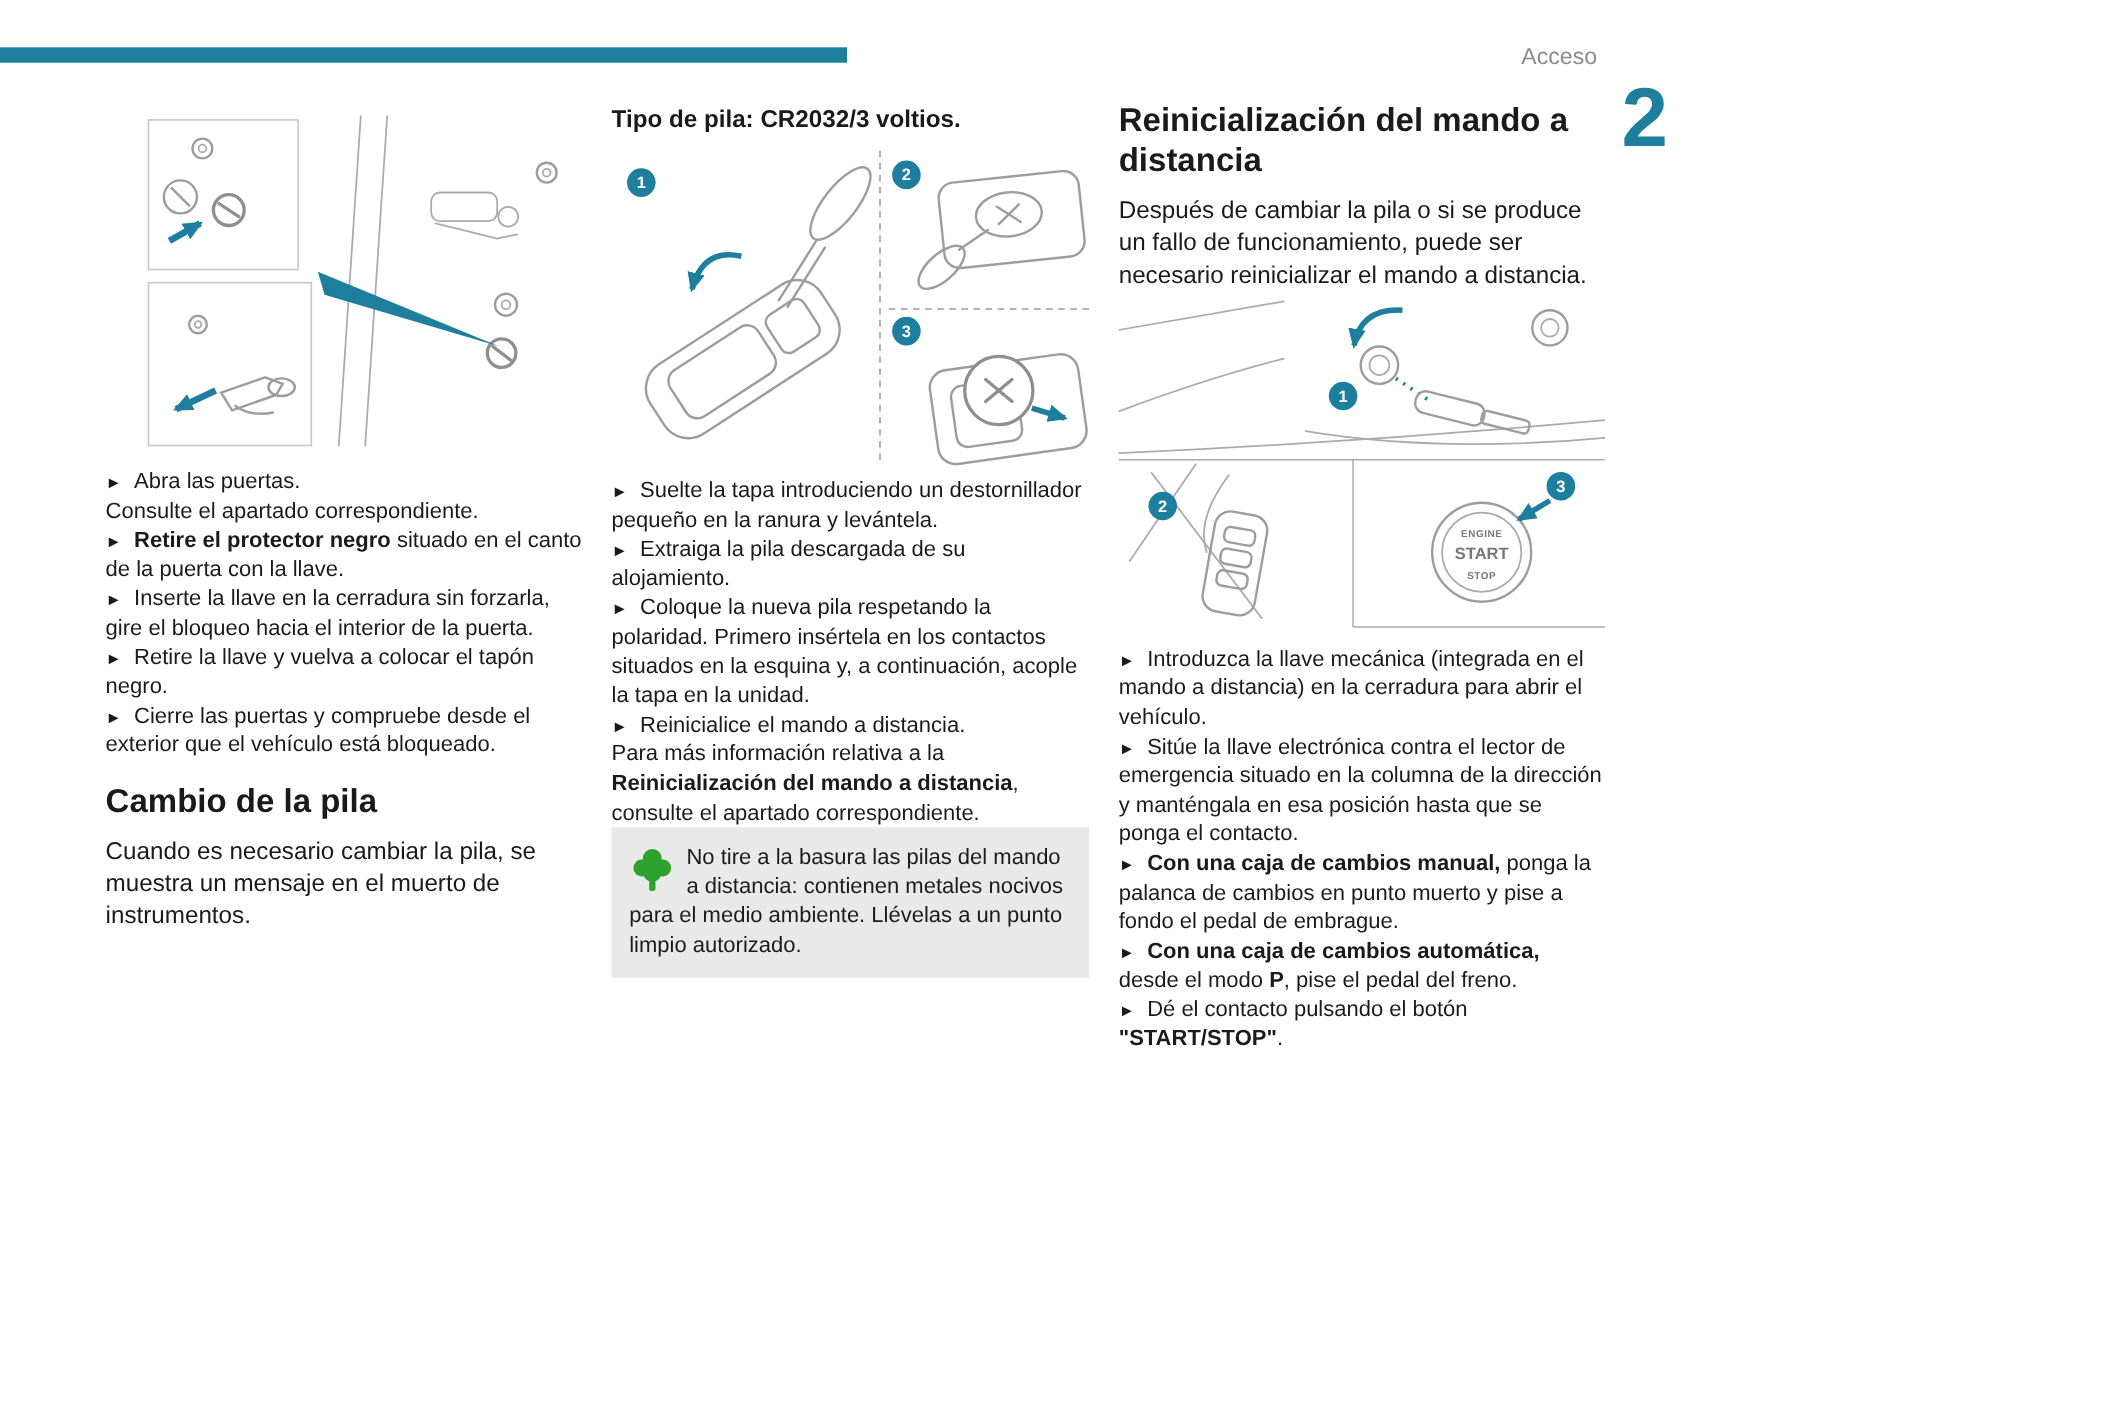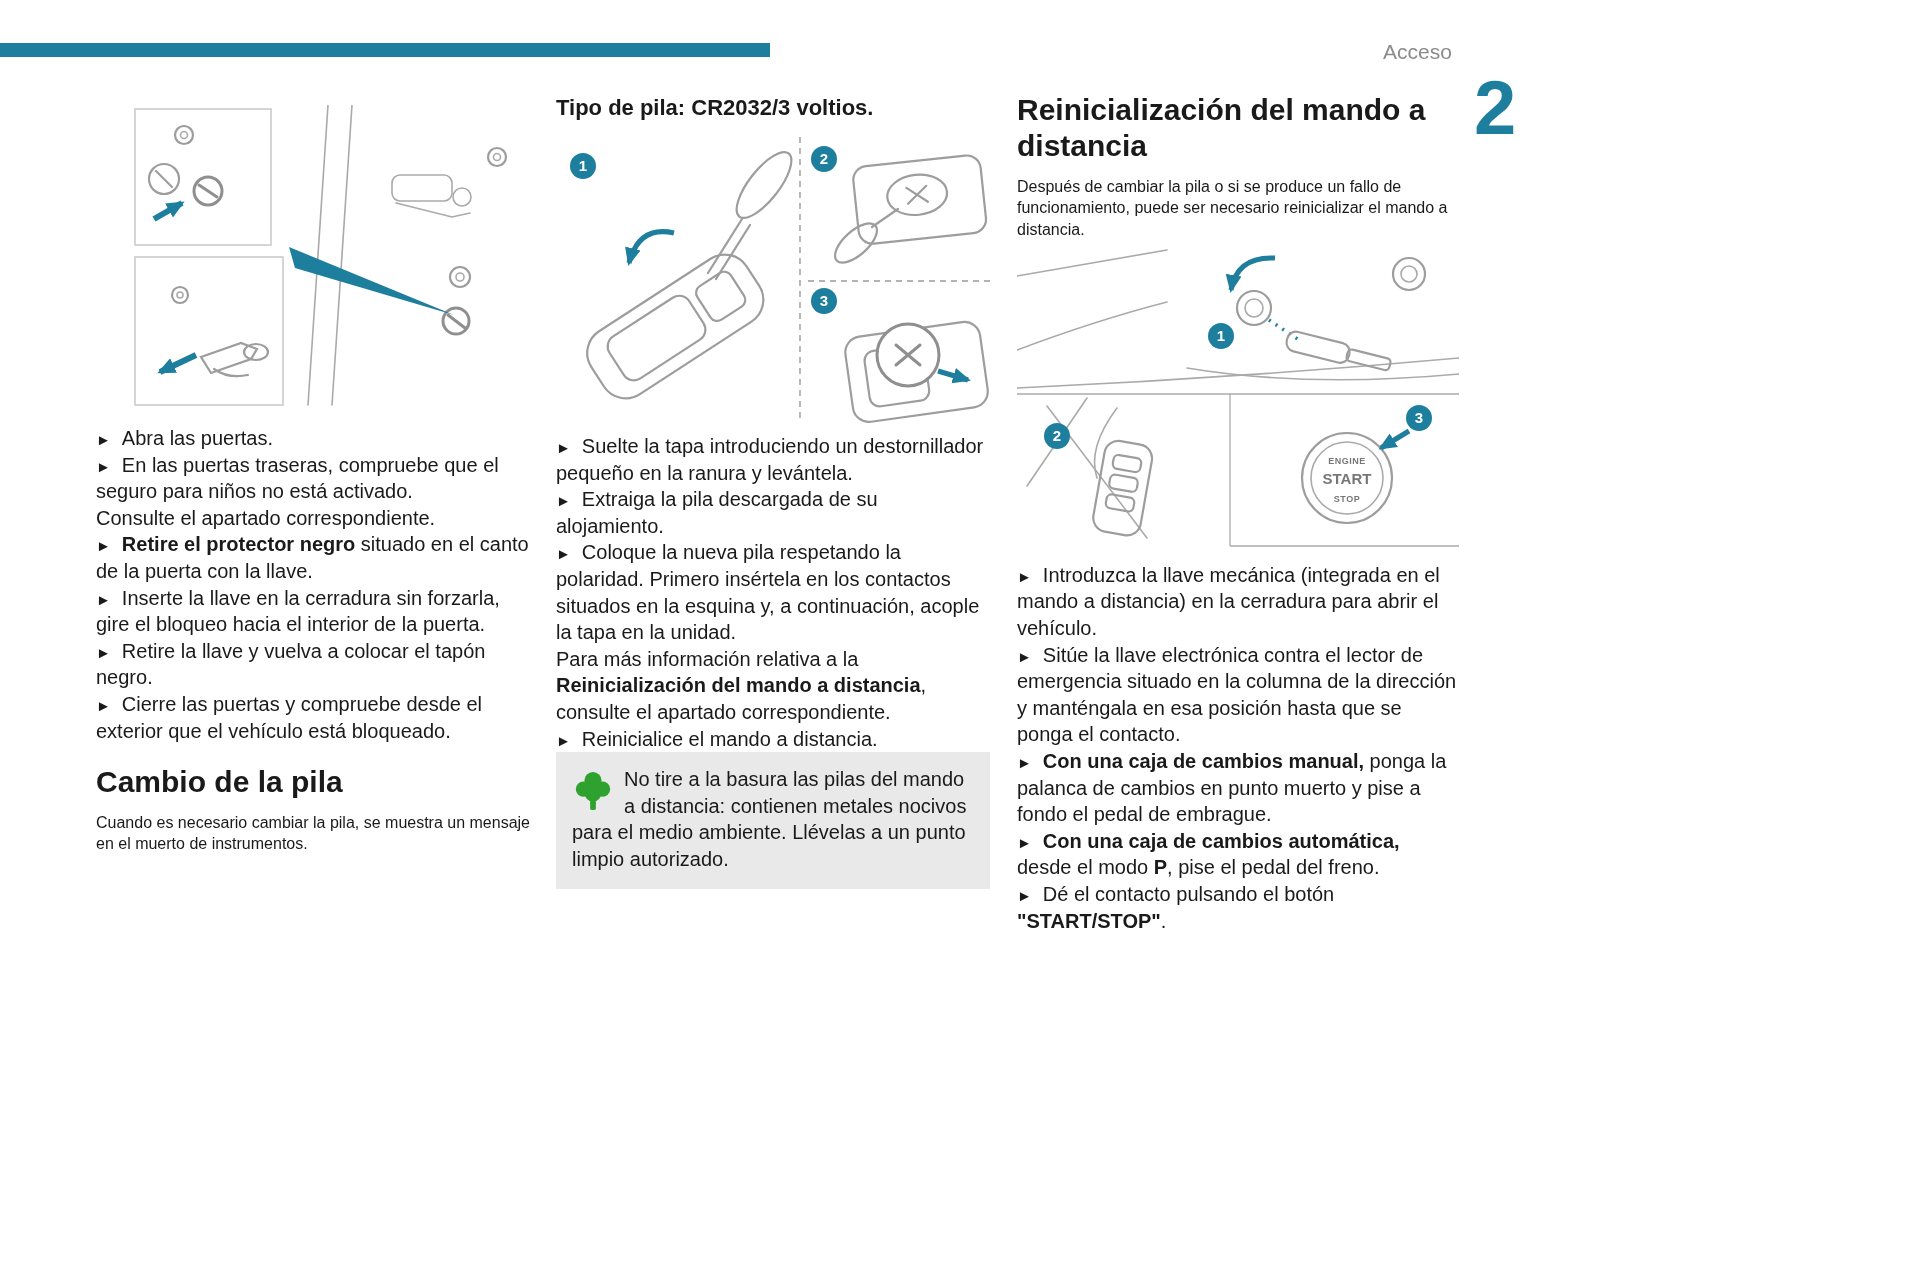--- a/index.html
+++ b/index.html
@@ -20,21 +20,21 @@
   .header-label{position:absolute;left:1383px;top:40px;font-size:21px;color:var(--header-gray);}
   .chapter-num{position:absolute;left:1474px;top:70px;font-size:76px;font-weight:bold;color:var(--accent);line-height:1;}
   .col{position:absolute;top:95px;}
   .col1{left:96px;width:437px;}
   .col2{left:556px;width:434px;}
   .col3{left:1017px;width:442px;top:92px;}
   .col-heading{font-size:22px;font-weight:bold;margin-bottom:6px;}
   .big-heading{font-size:30px;font-weight:bold;line-height:1.2;}
   .big-heading.sub{margin:20px 0 12px;}
   .big-heading.main{margin:0 0 12px;}
-  .body-text{font-size:16px;line-height:1.33;}
+  .body-text{font-size:22px;line-height:1.33;}
   .bullet-item{font-size:20px;line-height:1.33;}
   .arrow{font-size:15px;margin-right:11px;}
   .bold{font-weight:bold;text-align:right;}
   .illustration{display:block;}
   .illo1{margin:10px 0 12px;}
   .illo2{margin:12px 0 8px;}
   .illo3{margin:6px 0 14px;}
   .infobox{background:var(--infobox-bg);padding:14px 16px 16px;margin-top:0;font-size:20px;line-height:1.33;}
   .tree-icon{float:left;margin:2px 10px 2px 0;}
   .tree-fill{fill:var(--tree-green);}
@@ -109,21 +109,20 @@
         <circle cx="364" cy="172" r="10" class="sk2"></circle>
           <circle cx="364" cy="172" r="4" class="sk1"></circle>
         <circle cx="360" cy="216" r="13" class="sk3"></circle>
         <line x1="352" y1="210" x2="369" y2="223" class="sk3"></line>
       </g>
       <polygon points="193,142 199,163 358,210" class="accent-fill"></polygon>
     </svg>
 
     <div>
         <div class="bullet-item"><span class="arrow">►</span><span>Abra las puertas.</span></div>
-        <div class="bullet-item"><span class="arrow">►</span><span>En las puertas traseras, compruebe que el seguro para niños no está activado.</span></div>
         <div class="bullet-item"><span>Consulte el apartado correspondiente.</span></div>
         <div class="bullet-item"><span class="arrow">►</span><span class="bold">Retire el protector negro</span><span> situado en el canto de la puerta con la llave.</span></div>
         <div class="bullet-item"><span class="arrow">►</span><span>Inserte la llave en la cerradura sin forzarla, gire el bloqueo hacia el interior de la puerta.</span></div>
         <div class="bullet-item"><span class="arrow">►</span><span>Retire la llave y vuelva a colocar el tapón negro.</span></div>
         <div class="bullet-item"><span class="arrow">►</span><span>Cierre las puertas y compruebe desde el exterior que el vehículo está bloqueado.</span></div>
       </div>
 
     <div class="big-heading sub">Cambio de la pila</div>
     <p class="body-text">Cuando es necesario cambiar la pila, se muestra un mensaje en el muerto de instrumentos.</p>
   </div>
@@ -176,22 +175,22 @@
         <line x1="340" y1="212" x2="364" y2="232" class="sk3"></line>
         <line x1="364" y1="212" x2="340" y2="232" class="sk3"></line>
       </g>
       <line x1="382" y1="238" x2="412" y2="247" class="teal-arrow2"></line>
     </svg>
 
     <div>
         <div class="bullet-item"><span class="arrow">►</span><span>Suelte la tapa introduciendo un destornillador pequeño en la ranura y levántela.</span></div>
         <div class="bullet-item"><span class="arrow">►</span><span>Extraiga la pila descargada de su alojamiento.</span></div>
         <div class="bullet-item"><span class="arrow">►</span><span>Coloque la nueva pila respetando la polaridad. Primero insértela en los contactos situados en la esquina y, a continuación, acople la tapa en la unidad.</span></div>
+        <div class="bullet-item"><span class="arrow">►</span><span>Reinicialice el mando a distancia.</span></div>
         <div class="bullet-item"><span>Para más información relativa a la </span><span class="bold">Reinicialización del mando a distancia</span><span>, consulte el apartado correspondiente.</span></div>
-        <div class="bullet-item"><span class="arrow">►</span><span>Reinicialice el mando a distancia.</span></div>
       </div>
 
     <div class="infobox">
       <svg class="tree-icon" width="42" height="46" viewBox="0 0 44 48">
         <g class="tree-fill">
           <circle cx="22" cy="13" r="9"></circle>
           <circle cx="12" cy="22" r="8"></circle>
           <circle cx="32" cy="22" r="8"></circle>
           <circle cx="22" cy="26" r="9"></circle>
           <rect x="19" y="30" width="6" height="14" rx="2"></rect>

